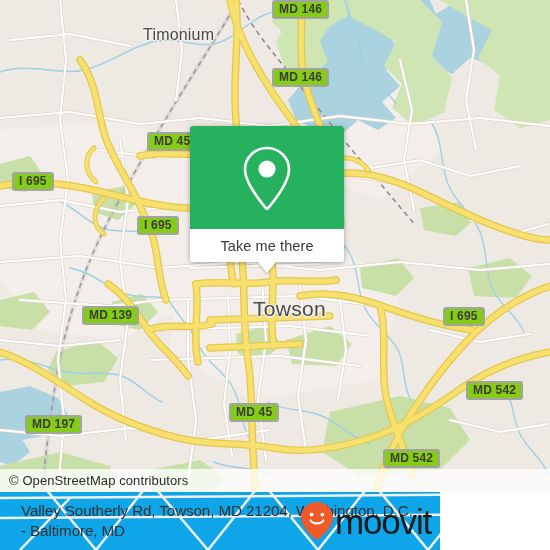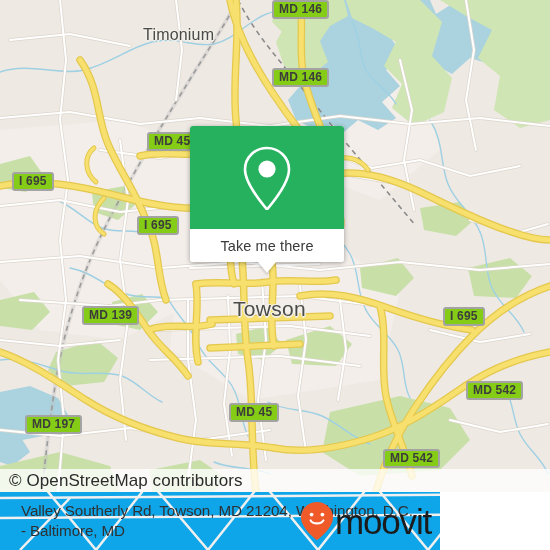--- a/index.html
+++ b/index.html
@@ -45,21 +45,21 @@
     color: #4a4a48;
     font-family: "Liberation Sans", sans-serif;
     white-space: nowrap;
     pointer-events: none;
     text-shadow:
       1.5px 0 0 rgba(242,239,233,.9), -1.5px 0 0 rgba(242,239,233,.9),
       0 1.5px 0 rgba(242,239,233,.9), 0 -1.5px 0 rgba(242,239,233,.9),
       1px 1px 0 rgba(242,239,233,.9), -1px -1px 0 rgba(242,239,233,.9);
   }
   .place-timonium { font-size: 16px; letter-spacing: .2px; }
-  .place-towson   { font-size: 21px; letter-spacing: .3px; }
+  .place-towson   { font-size: 21px; letter-spacing: .3px; margin-left: 20px; }
 
   
   .shield {
     position: absolute;
     box-sizing: border-box;
     background: #84cc16;
     border: 2px solid #a3a3a3;
     border-radius: 3px;
     color: #3c3c3b;
     font-family: "Liberation Sans", sans-serif;
@@ -125,21 +125,21 @@
     left: 0;
     bottom: 0;
     width: 550px;
     height: 23px;
     background: rgba(255,255,255,.78);
     display: flex;
     align-items: center;
   }
   #attribution-text {
     padding-left: 9px;
-    font-size: 17px;
+    font-size: 13px;
     color: #2b2b2b;
     font-family: "Liberation Sans", sans-serif;
     letter-spacing: .1px;
   }
 
   
   #footer {
     position: absolute;
     left: 0;
     top: 492px;

